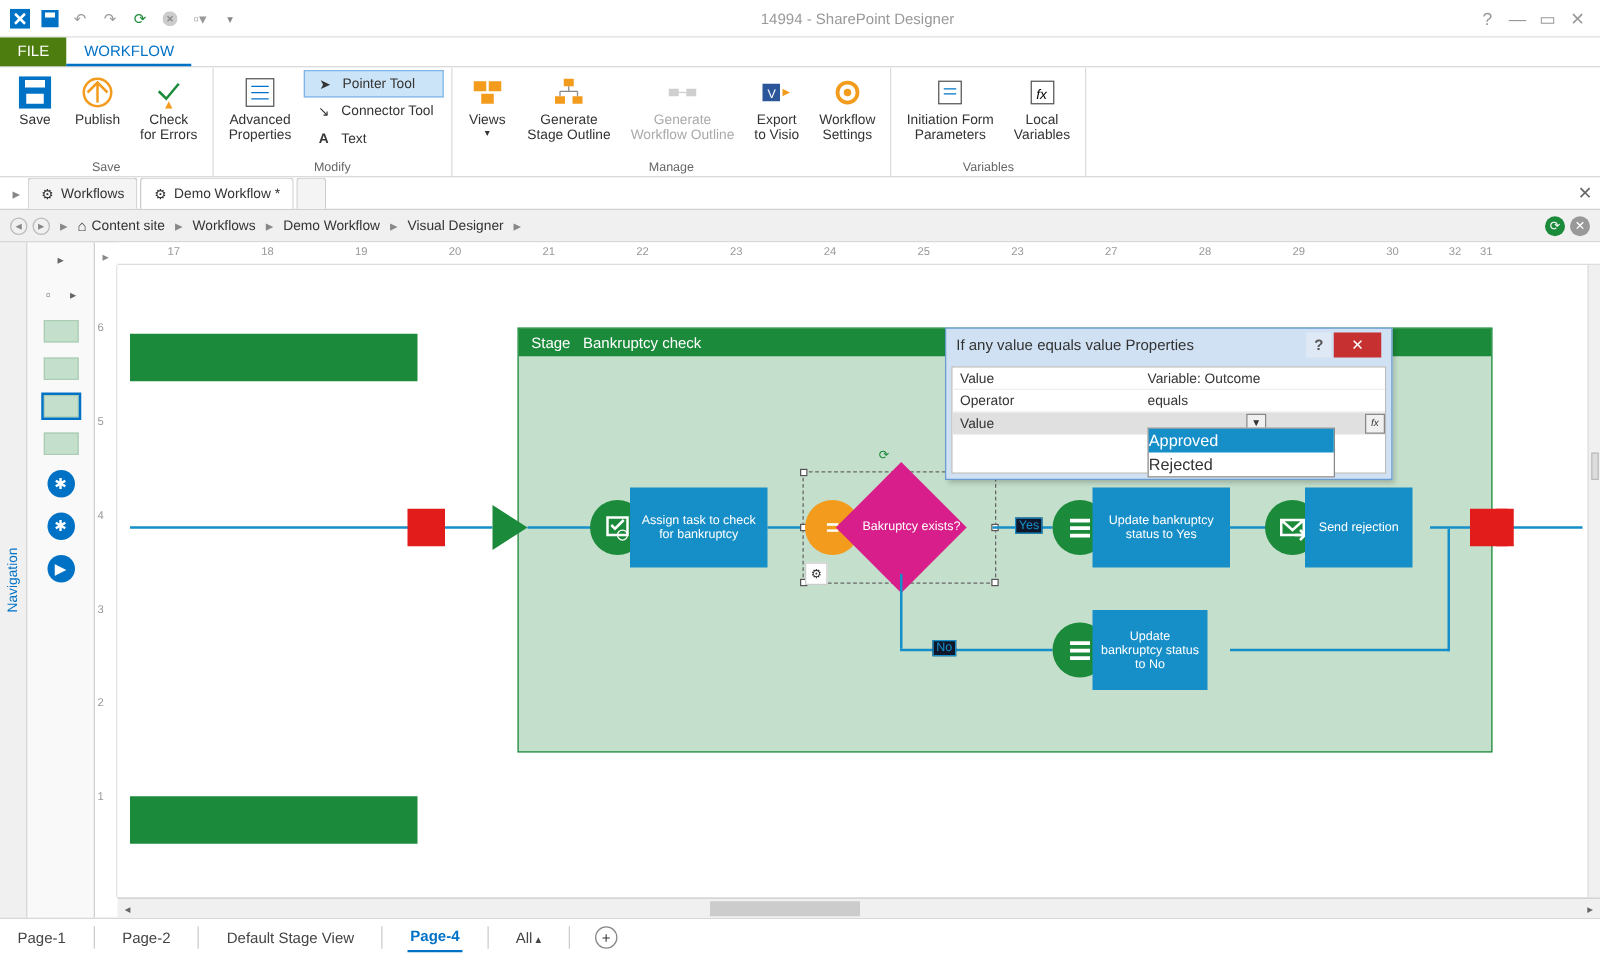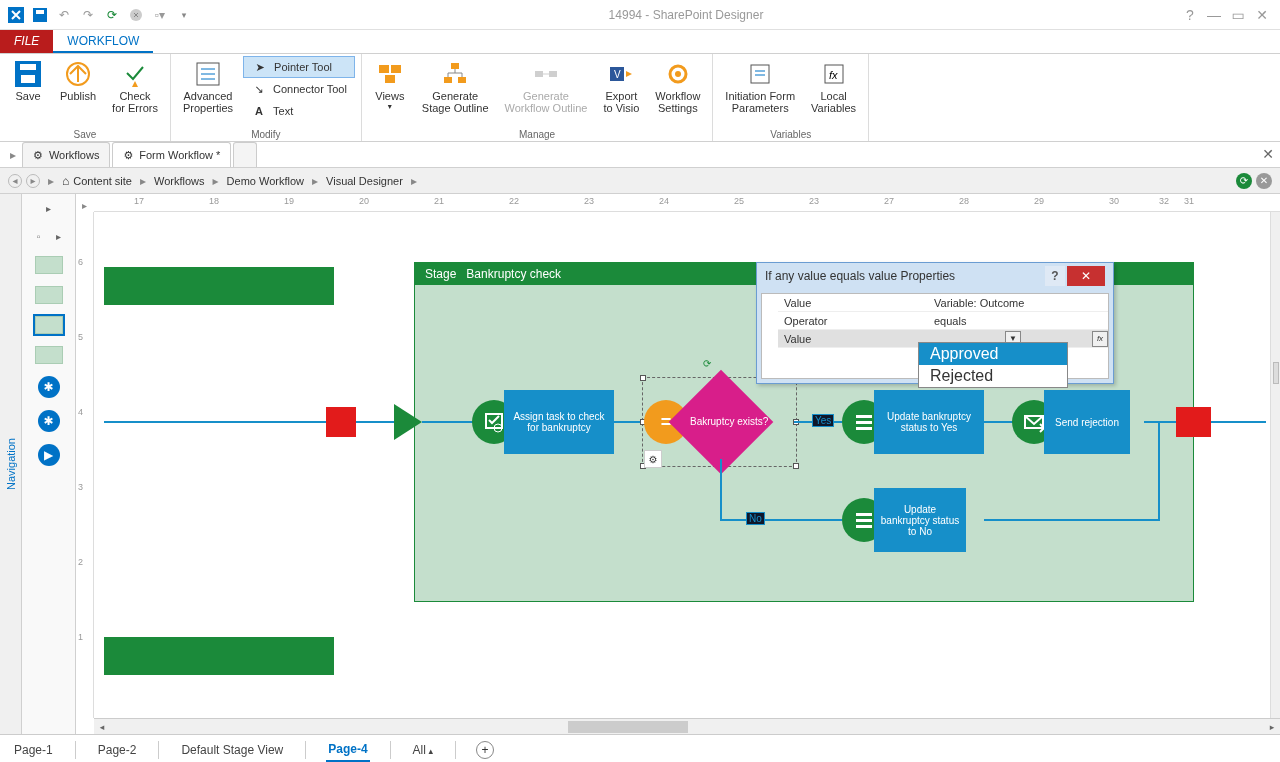--- a/index.html
+++ b/index.html
@@ -9,21 +9,21 @@
   .titlebar { height: 30px; background: #fff; display: flex; align-items: center; border-bottom: 1px solid #e0e0e0; }
   .qat { display: flex; align-items: center; gap: 4px; padding: 0 6px; }
   .qat-btn { width: 20px; height: 20px; display: flex; align-items: center; justify-content: center; cursor: pointer; }
   .app-title { flex: 1; text-align: center; color: #999; font-size: 12px; }
   .win-controls { display: flex; gap: 8px; padding: 0 10px; }
   .win-btn { width: 16px; height: 16px; color: #999; display: flex; align-items: center; justify-content: center; cursor: pointer; font-size: 14px; }
   
   
   .ribbon-tabs { height: 24px; display: flex; border-bottom: 1px solid #d0d0d0; }
   .ribbon-tab { padding: 4px 14px; font-size: 12px; cursor: pointer; }
-  .ribbon-tab.file { background: #b91c1c; color: #fff; font-style: italic; }
+  .ribbon-tab.file { background: #4d7c0f; color: #fff; }
   .ribbon-tab.active { color: #0072c6; border-bottom: 2px solid #0072c6; }
   
   
   .ribbon { height: 88px; background: #fff; display: flex; border-bottom: 1px solid #d0d0d0; }
   .ribbon-group { border-right: 1px solid #dcdcdc; padding: 2px 6px 0; display: flex; flex-direction: column; position: relative; }
   .ribbon-group-label { position: absolute; bottom: 1px; left: 0; right: 0; text-align: center; font-size: 10px; color: #666; }
   .ribbon-row { display: flex; gap: 4px; }
   .big-btn { display: flex; flex-direction: column; align-items: center; padding: 4px 6px; cursor: pointer; font-size: 11px; text-align: center; min-width: 44px; }
   .big-btn.disabled { color: #aaa; }
   .big-btn .ico { width: 28px; height: 28px; margin-bottom: 2px; display: flex; align-items: center; justify-content: center; }
@@ -86,28 +86,28 @@
   .rotate-handle { position:absolute; width:10px; height:10px; color:#1b8a3a; font-size:10px; }
   .tag-icon { position:absolute; width:18px; height:18px; background:#fff; border:1px solid #ccc; display:flex; align-items:center; justify-content:center; font-size:10px; }
   
   
   .prop-popup { position: absolute; left: 662px; top: 50px; width: 358px; background: #cfe1f3; border: 1px solid #6a9cd2; box-shadow: 2px 2px 4px rgba(0,0,0,0.2); }
   .prop-title { height: 26px; display: flex; align-items: center; padding: 0 8px; font-size: 12px; }
   .prop-title-btns { margin-left: auto; display: flex; gap: 2px; }
   .prop-close { width: 38px; height: 20px; background: #c73030; color: #fff; display: flex; align-items: center; justify-content: center; cursor: pointer; }
   .prop-help { width: 20px; height: 20px; background: #dfe9f5; display: flex; align-items: center; justify-content: center; cursor: pointer; font-weight:bold; color:#555; }
   .prop-grid { background: #fff; margin: 4px; border: 1px solid #bbb; }
-  .prop-row { display: flex; border-bottom: 1px solid #eee; height: 18px; align-items: center; margin-left: 16px; }
+  .prop-row { display: flex; border-bottom: 1px solid #eee; height: 18px; align-items: center; }
   .prop-row.sel { background: #e0e0e0; }
   .prop-k { width: 150px; padding-left: 6px; font-size: 11px; }
   .prop-v { flex: 1; padding-left: 6px; font-size: 11px; position: relative; display:flex; align-items:center; }
   .prop-dd-btn { width:16px; height:16px; border:1px solid #888; background:#f0f0f0; display:inline-flex; align-items:center; justify-content:center; margin-left:auto; font-size:8px; cursor:pointer; }
   .prop-blank { height: 30px; }
   .prop-dropdown { position:absolute; left:824px; top:130px; width:150px; background:#fff; border:1px solid #888; z-index:10; }
-  .prop-opt { padding:2px 11px; font-size:16px; cursor:pointer; }
+  .prop-opt { padding:2px 0; font-size:13px; cursor:pointer; }
   .prop-opt.sel { background:#168fc9; color:#fff; }
   
   
   .hscroll { height: 16px; background: #f0f0f0; border-top: 1px solid #ccc; position: relative; margin-left:18px; }
   .hscroll-thumb { position: absolute; top: 2px; height: 12px; background: #ccc; left: 40%; width: 120px; }
   .hscroll-btn { position:absolute; top:0; width:16px; height:16px; display:flex; align-items:center; justify-content:center; font-size:9px; color:#666; cursor:pointer; }
   .vscroll-strip { width:10px; background:#f0f0f0; border-left:1px solid #ddd; position:relative; }
   .vscroll-handle { width:6px; height:22px; background:#ddd; border:1px solid #bbb; position:absolute; right:1px; top:150px; }
   
   
@@ -322,21 +322,21 @@
 </div>
 
 <div class="doc-tabs-bar">
   <div class="scroll-btn">▸</div>
   <div class="doc-tab">
       <span>⚙</span>
       <span>Workflows</span>
     </div>
   <div class="doc-tab active">
       <span>⚙</span>
-      <span>Form Workflow *</span>
+      <span>Demo Workflow *</span>
     </div>
   <div class="doc-tab" style="width:24px"></div>
   <span class="doc-close-x">✕</span>
 </div>
 
 <div class="breadcrumb-bar">
   <span class="bc-nav">◂</span>
   <span class="bc-nav">▸</span>
   <span class="bc-arrow">▸</span>
   <span>⌂</span>

